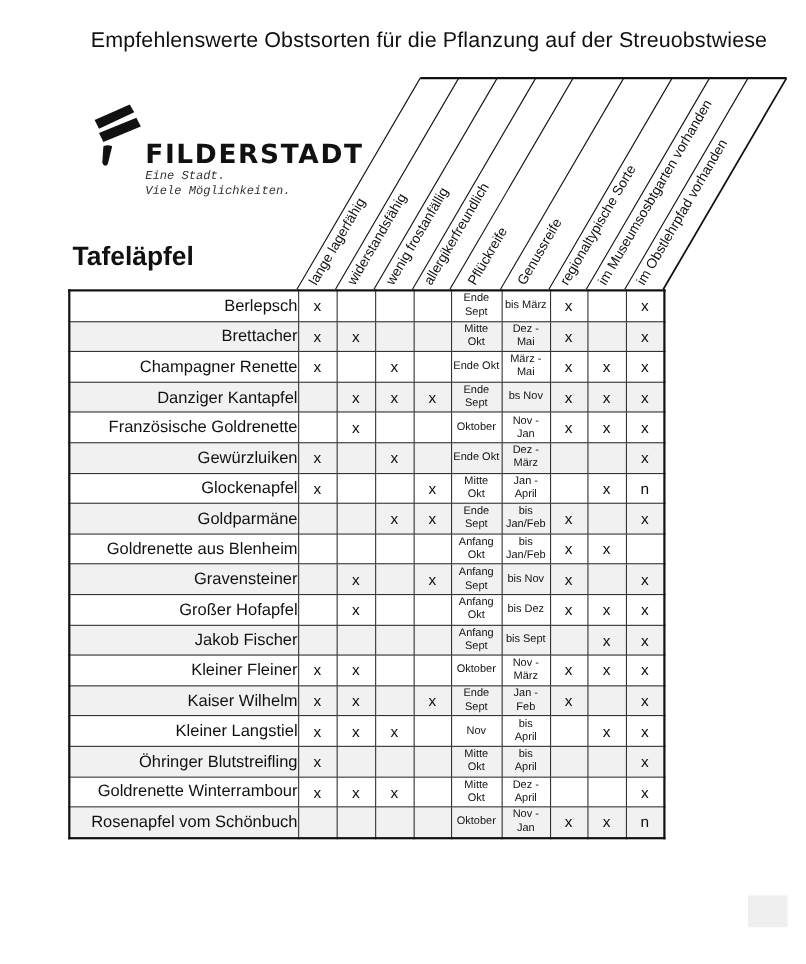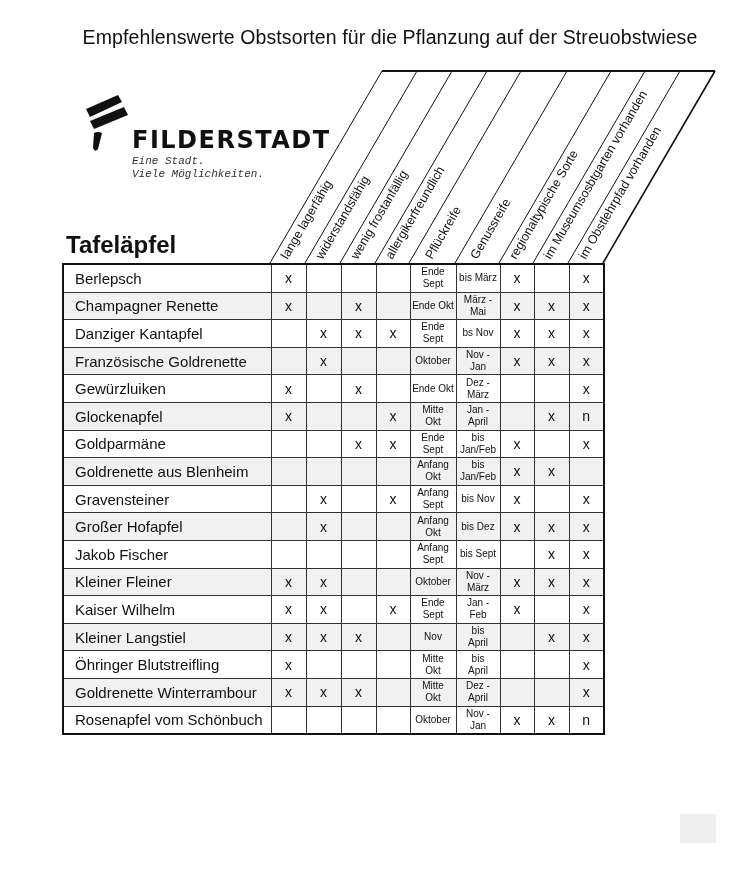--- a/index.html
+++ b/index.html
@@ -5,28 +5,28 @@
   html, body { margin: 0; padding: 0; background: #ffffff; }
   body { width: 733px; height: 876px; position: relative; overflow: hidden;
          font-family: "Liberation Sans", sans-serif; color: #111; }
   .title { position: absolute; left: 0; width: 780px; top: 26px; text-align: center;
            font-size: 19.5px; color: #111; letter-spacing: 0.1px; }
   .logo { position: absolute; left: 84px; top: 93px; width: 230px; height: 100px; }
   .logo-word { position: absolute; left: 48px; top: 33px; font-size: 24px; letter-spacing: 1.5px; color: #111;
                font-family: "DejaVu Sans", sans-serif; font-weight: bold; }
   .logo-tag { position: absolute; left: 48px; top: 62px; font-size: 11px; font-style: italic; color: #333; line-height: 13px;
               font-family: Liberation Mono, monospace; }
-  .section { position: absolute; left: 66px; top: 231px; font-size: 24px; font-weight: bold; color: #111; }
+  .section { position: absolute; left: 66px; top: 220px; font-size: 24px; font-weight: bold; color: #111; }
   #header-svg { position: absolute; left: 0; top: 0; }
   table.grid { position: absolute; left: 62px; top: 263px; border-collapse: collapse;
                border: 2.5px solid #111; table-layout: fixed; }
   table.grid td { border: 1px solid #333; height: 26.6px; padding: 0; text-align: center; vertical-align: middle;
                   font-size: 14px; }
   table.grid tr:nth-child(even) td { background: #f1f1f1; }
-  table.grid td.name { text-align: left; padding-left: 11px; font-size: 15px; white-space: nowrap; }
+  table.grid td.name { text-align: right; padding-left: 11px; font-size: 15px; white-space: nowrap; }
   table.grid td.small { font-size: 10px; line-height: 12px; }
   table.grid td.mark { font-size: 14px; }
   .grey-box { position: absolute; left: 680px; top: 814px; width: 36px; height: 29px; background: #efefef; }
 </style>
 </head>
 <body>
 
 <div class="title">Empfehlenswerte Obstsorten für die Pflanzung auf der Streuobstwiese</div>
 
 <div class="logo">
@@ -87,20 +87,32 @@
         <td class="mark"></td>
         <td class="mark"></td>
         <td class="mark"></td>
         <td class="small">Ende<br>Sept</td>
         <td class="small">bis März</td>
         <td class="mark">x</td>
         <td class="mark"></td>
         <td class="mark">x</td>
       </tr>
       <tr>
+        <td class="name">Brettacher</td>
+        <td class="mark">x</td>
+        <td class="mark">x</td>
+        <td class="mark"></td>
+        <td class="mark"></td>
+        <td class="small">Mitte<br>Okt</td>
+        <td class="small">Dez -<br>Mai</td>
+        <td class="mark">x</td>
+        <td class="mark"></td>
+        <td class="mark">x</td>
+      </tr>
+      <tr>
         <td class="name">Champagner Renette</td>
         <td class="mark">x</td>
         <td class="mark"></td>
         <td class="mark">x</td>
         <td class="mark"></td>
         <td class="small">Ende Okt</td>
         <td class="small">März -<br>Mai</td>
         <td class="mark">x</td>
         <td class="mark">x</td>
         <td class="mark">x</td>

